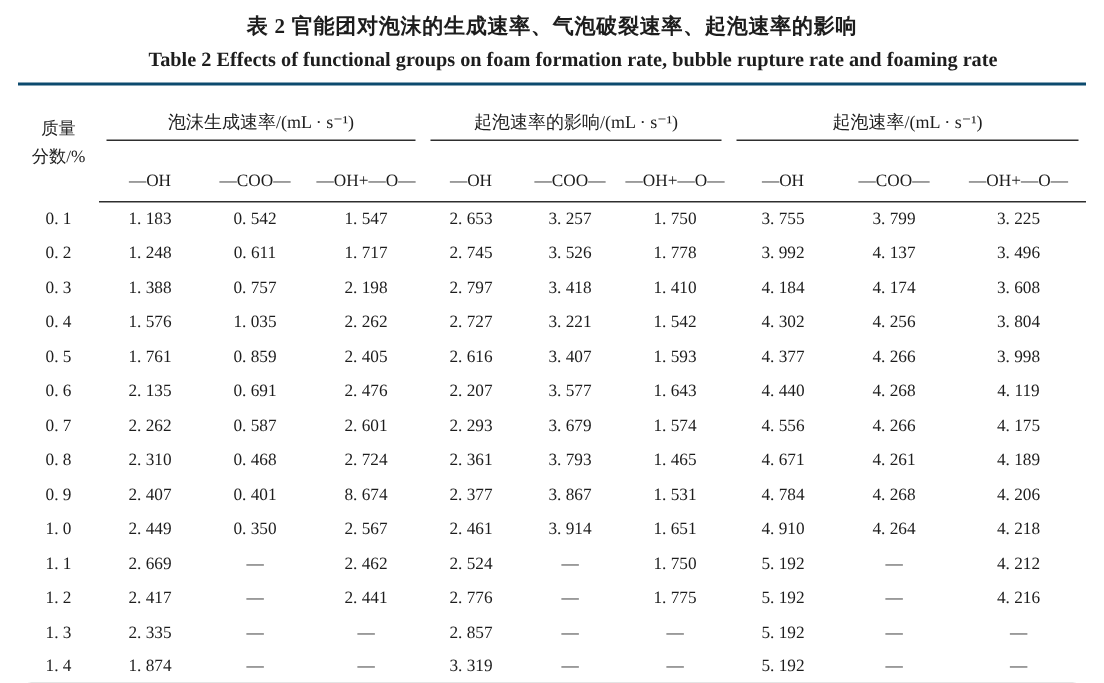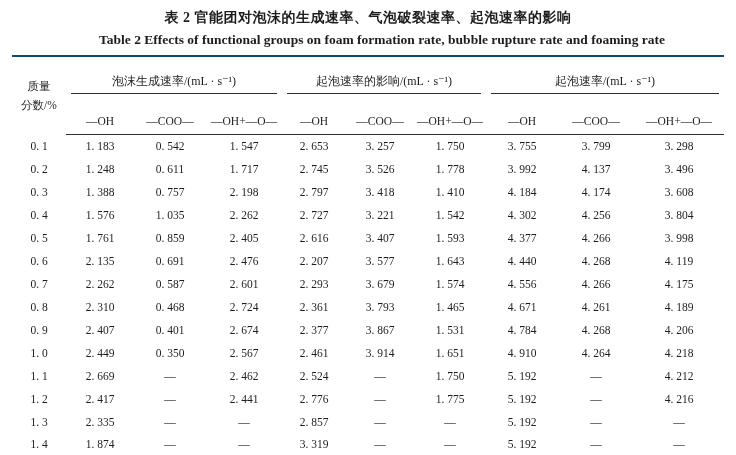--- a/index.html
+++ b/index.html
@@ -119,21 +119,21 @@
         <tr>
           <th>0. 1</th>
           <td>1. 183</td>
           <td>0. 542</td>
           <td>1. 547</td>
           <td>2. 653</td>
           <td>3. 257</td>
           <td>1. 750</td>
           <td>3. 755</td>
           <td>3. 799</td>
-          <td>3. 298</td>
+          <td>3. 225</td>
         </tr>
         <tr>
           <th>0. 2</th>
           <td>1. 248</td>
           <td>0. 611</td>
           <td>1. 717</td>
           <td>2. 745</td>
           <td>3. 526</td>
           <td>1. 778</td>
           <td>3. 992</td>
@@ -209,21 +209,21 @@
           <td>3. 793</td>
           <td>1. 465</td>
           <td>4. 671</td>
           <td>4. 261</td>
           <td>4. 189</td>
         </tr>
         <tr>
           <th>0. 9</th>
           <td>2. 407</td>
           <td>0. 401</td>
-          <td>2. 674</td>
+          <td>8. 674</td>
           <td>2. 377</td>
           <td>3. 867</td>
           <td>1. 531</td>
           <td>4. 784</td>
           <td>4. 268</td>
           <td>4. 206</td>
         </tr>
         <tr>
           <th>1. 0</th>
           <td>2. 449</td>

